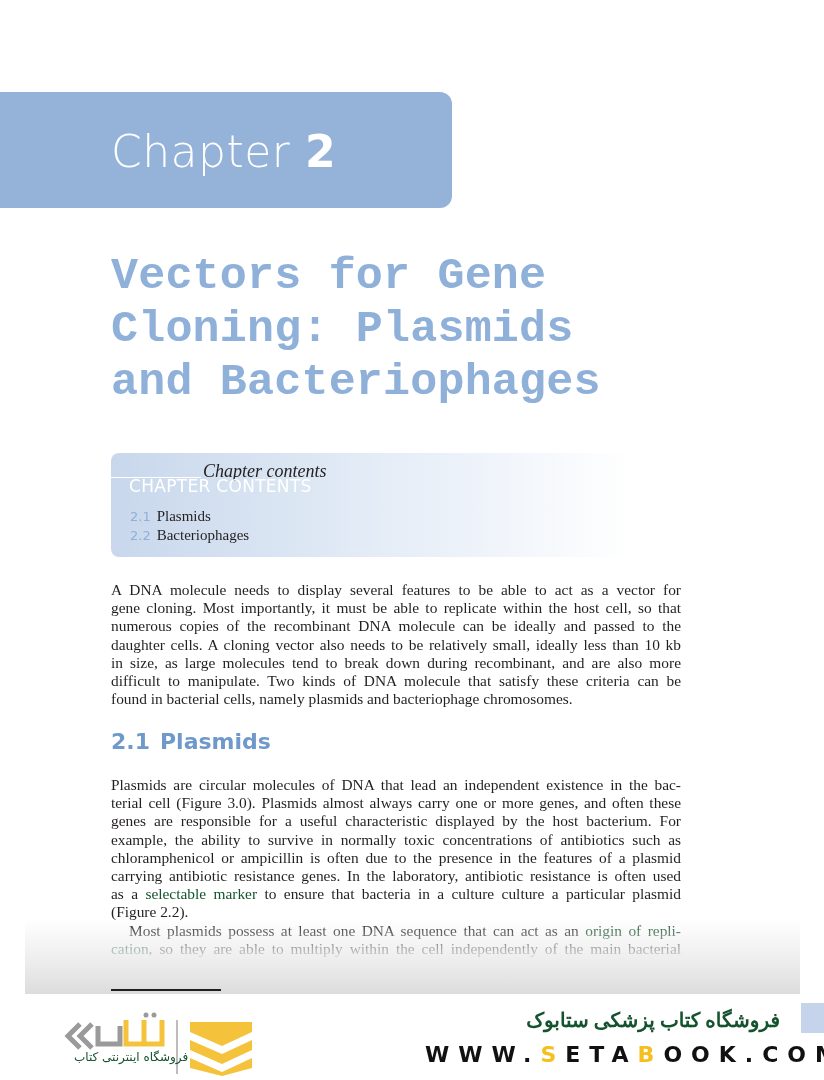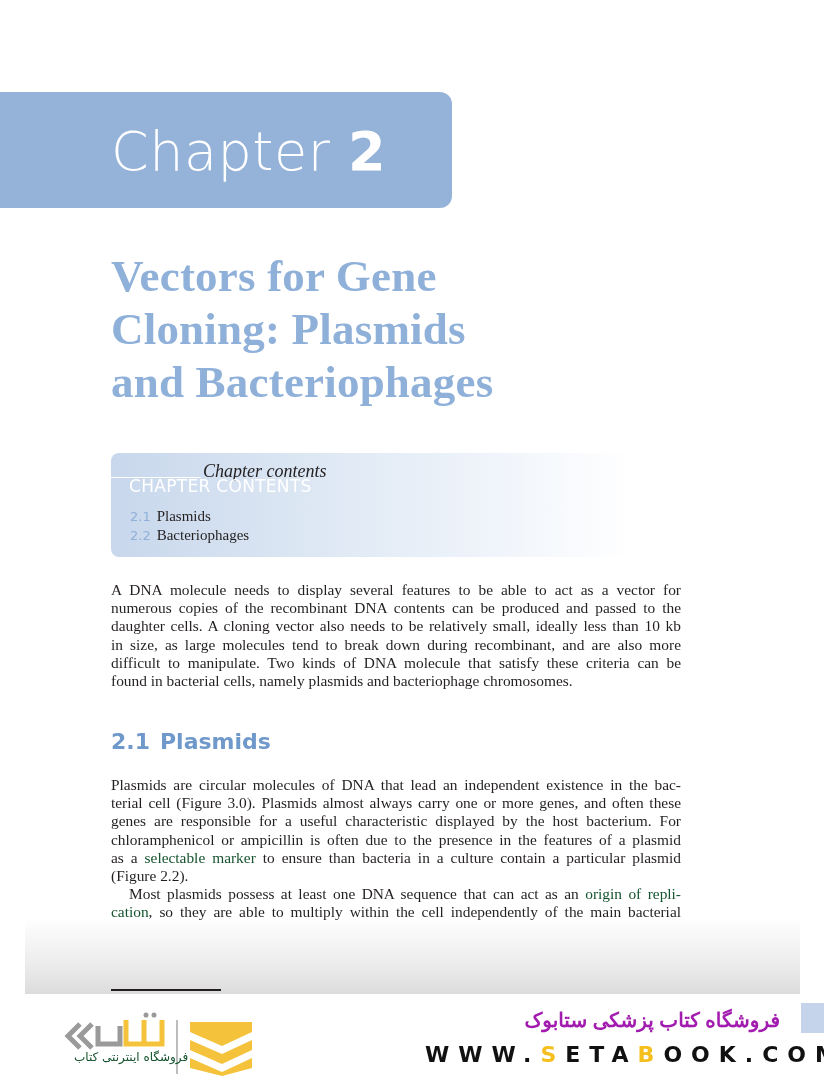--- a/index.html
+++ b/index.html
@@ -8,27 +8,27 @@
     background: #ffffff;
     font-family: "Liberation Serif", serif;
     color: #231f20;
   }
   .chapter-bar {
     position: absolute; left: 0; top: 92px; width: 452px; height: 116px;
     background: #95b3d9; border-radius: 0 12px 12px 0;
   }
   .chapter-label {
     position: absolute; left: 111px; top: 120px;
-    font-family: "DejaVu Sans", sans-serif; font-size: 54px; color: #ffffff;
+    font-family: "DejaVu Sans", sans-serif; font-size: 44px; color: #ffffff;
     font-weight: 200; letter-spacing: 0.5px; line-height: 64px;
   }
   .chapter-label .num { font-weight: bold; }
   .chapter-title {
     position: absolute; left: 111px; top: 250px; margin: 0;
-    font-family: Liberation Serif, serif; font-weight: bold;
+    font-family: Liberation Mono, monospace; font-weight: bold;
     font-size: 45px; line-height: 53px; color: #8fb0d9; letter-spacing: 0.2px;
   }
   .chapter-title div { white-space: nowrap; }
   .contents-box {
     position: absolute; left: 111px; top: 453px; width: 520px; height: 104px;
     border-radius: 8px 0 0 8px;
     background: linear-gradient(to right, #c8d7ec 0%, #dbe6f3 35%, #eef3fa 70%, #ffffff 100%);
   }
   .contents-rule {
     position: absolute; left: 111px; top: 477px; width: 90px; height: 1px; background: #ffffff;
@@ -60,21 +60,21 @@
   }
   .section-heading .num { margin-right: 10px; }
   .bottom-fade {
     position: absolute; left: 25px; top: 918px; width: 775px; height: 76px;
     background: linear-gradient(to bottom, rgba(255,255,255,0) 0%, #ececec 60%, #dcdcdc 100%);
   }
   .footnote-rule { position: absolute; left: 111px; top: 989px; width: 110px; height: 1.5px; background: #231f20; }
   .side-square { position: absolute; left: 801px; top: 1003px; width: 23px; height: 30px; background: #c5d4ea; }
   .store-name {
     position: absolute; right: 44px; top: 1008px; direction: rtl;
-    font-family: Liberation Sans, sans-serif; font-size: 20px; color: #a21caf; font-weight: bold; text-align: right;
+    font-family: Liberation Serif, serif; font-size: 20px; color: #14532d; font-weight: bold; text-align: right;
   }
   .store-url {
     position: absolute; left: 425px; top: 1042px;
     font-family: "DejaVu Sans", sans-serif; font-size: 22px; font-weight: bold; color: #111;
     letter-spacing: 9px;
   }
   .store-url .accent { color: #f5bf1e; }
   .logo { position: absolute; left: 62px; top: 1012px; width: 260px; height: 66px; }
   .logo-text {
     position: absolute; left: 74px; top: 1050px; direction: rtl;
@@ -97,35 +97,38 @@
 <div class="contents-rule"></div>
 <div class="contents-italic">Chapter contents</div>
 <div class="contents-caps">CHAPTER CONTENTS</div>
 <ul class="contents-list">
   <li><span class="sec-num">2.1</span><span>Plasmids</span></li>
   <li><span class="sec-num">2.2</span><span>Bacteriophages</span></li>
 </ul>
 
 <div class="para" style="top:581px;">
   <span class="ln">A DNA molecule needs to display several features to be able to act as a vector for</span>
-  <span class="ln">numerous copies of the recombinant DNA contents can be produced and passed to the</span>
+  <span class="ln">gene cloning. Most importantly, it must be able to replicate within the host cell, so that</span>
+  <span class="ln">numerous copies of the recombinant DNA molecule can be ideally and passed to the</span>
   <span class="ln">daughter cells. A cloning vector also needs to be relatively small, ideally less than 10 kb</span>
   <span class="ln">in size, as large molecules tend to break down during recombinant, and are also more</span>
   <span class="ln">difficult to manipulate. Two kinds of DNA molecule that satisfy these criteria can be</span>
   <span class="ln last">found in bacterial cells, namely plasmids and bacteriophage chromosomes.</span>
 </div>
 
 <h2 class="section-heading"><span class="num">2.1</span><span>Plasmids</span></h2>
 
 <div class="para" style="top:776px;">
   <span class="ln">Plasmids are circular molecules of DNA that lead an independent existence in the bac-</span>
   <span class="ln">terial cell (Figure 3.0). Plasmids almost always carry one or more genes, and often these</span>
   <span class="ln">genes are responsible for a useful characteristic displayed by the host bacterium. For</span>
+  <span class="ln">example, the ability to survive in normally toxic concentrations of antibiotics such as</span>
   <span class="ln">chloramphenicol or ampicillin is often due to the presence in the features of a plasmid</span>
-  <span class="ln"><span>as a </span><span class="link">selectable marker</span><span> to ensure than bacteria in a culture contain a particular plasmid</span></span>
+  <span class="ln">carrying antibiotic resistance genes. In the laboratory, antibiotic resistance is often used</span>
+  <span class="ln"><span>as a </span><span class="link">selectable marker</span><span> to ensure that bacteria in a culture culture a particular plasmid</span></span>
   <span class="ln last">(Figure 2.2).</span>
   <span class="ln indent"><span>Most plasmids possess at least one DNA sequence that can act as an </span><span class="link">origin of repli-</span></span>
   <span class="ln"><span class="link">cation</span><span>, so they are able to multiply within the cell independently of the main bacterial</span></span>
 </div>
 
 <div class="bottom-fade"></div>
 <div class="footnote-rule"></div>
 
 <div class="side-square"></div>
 

